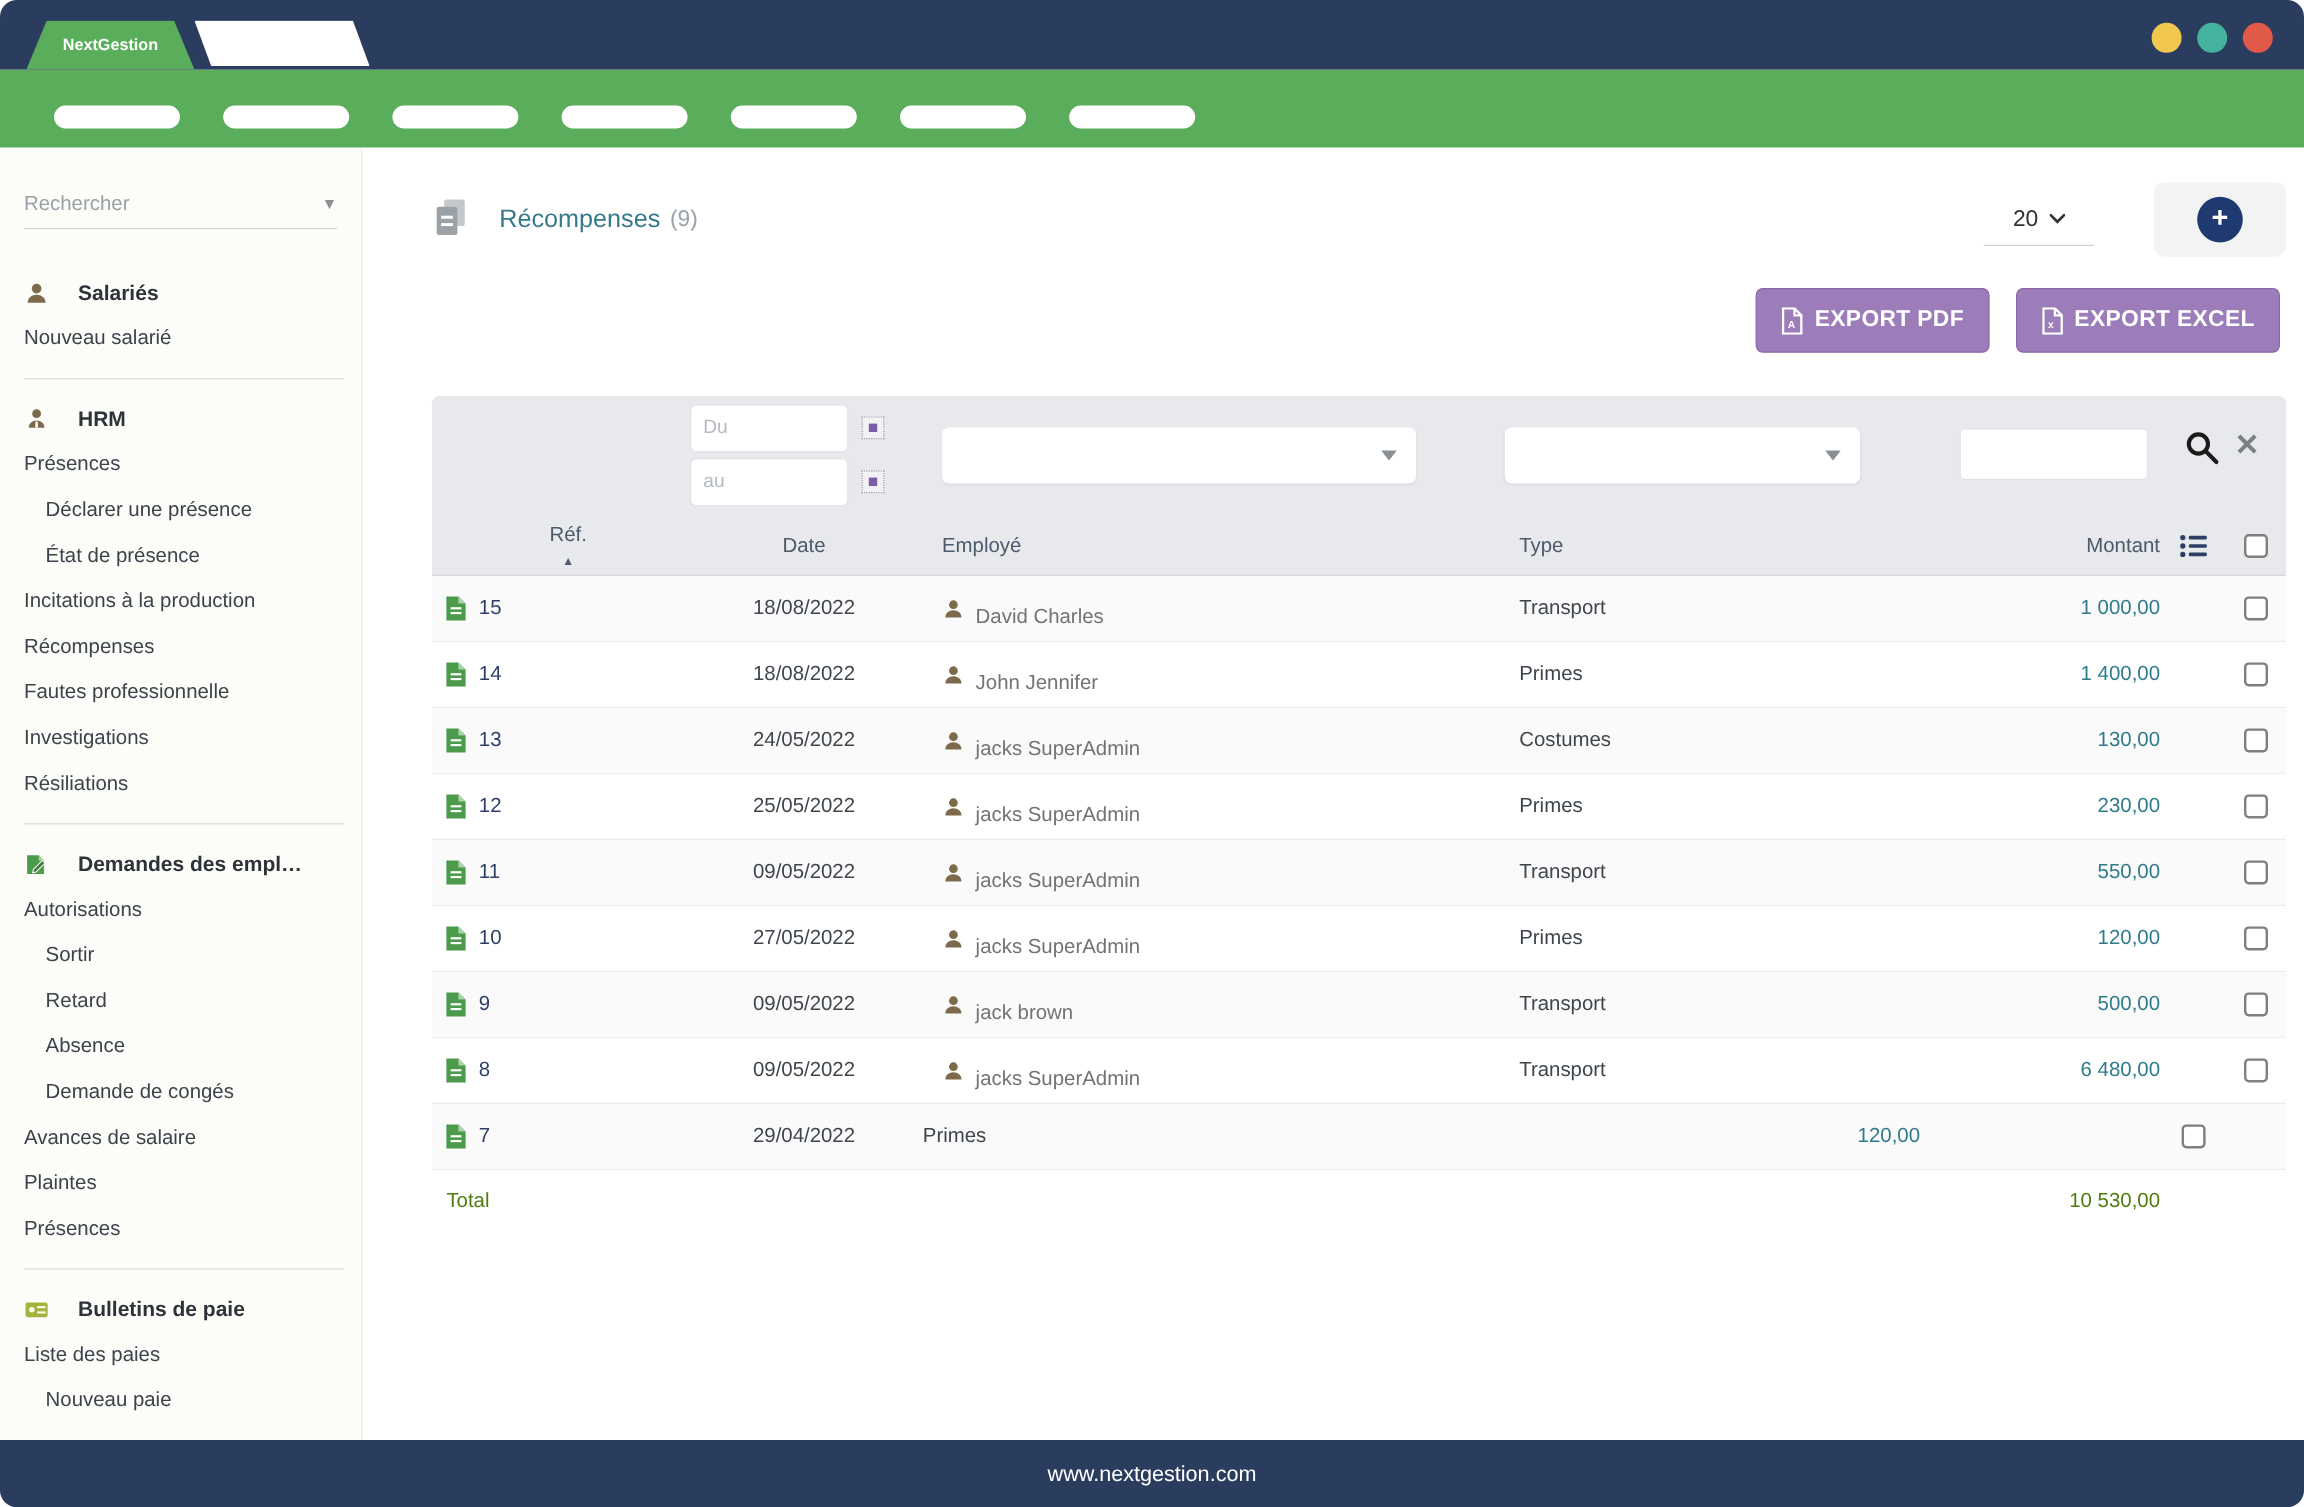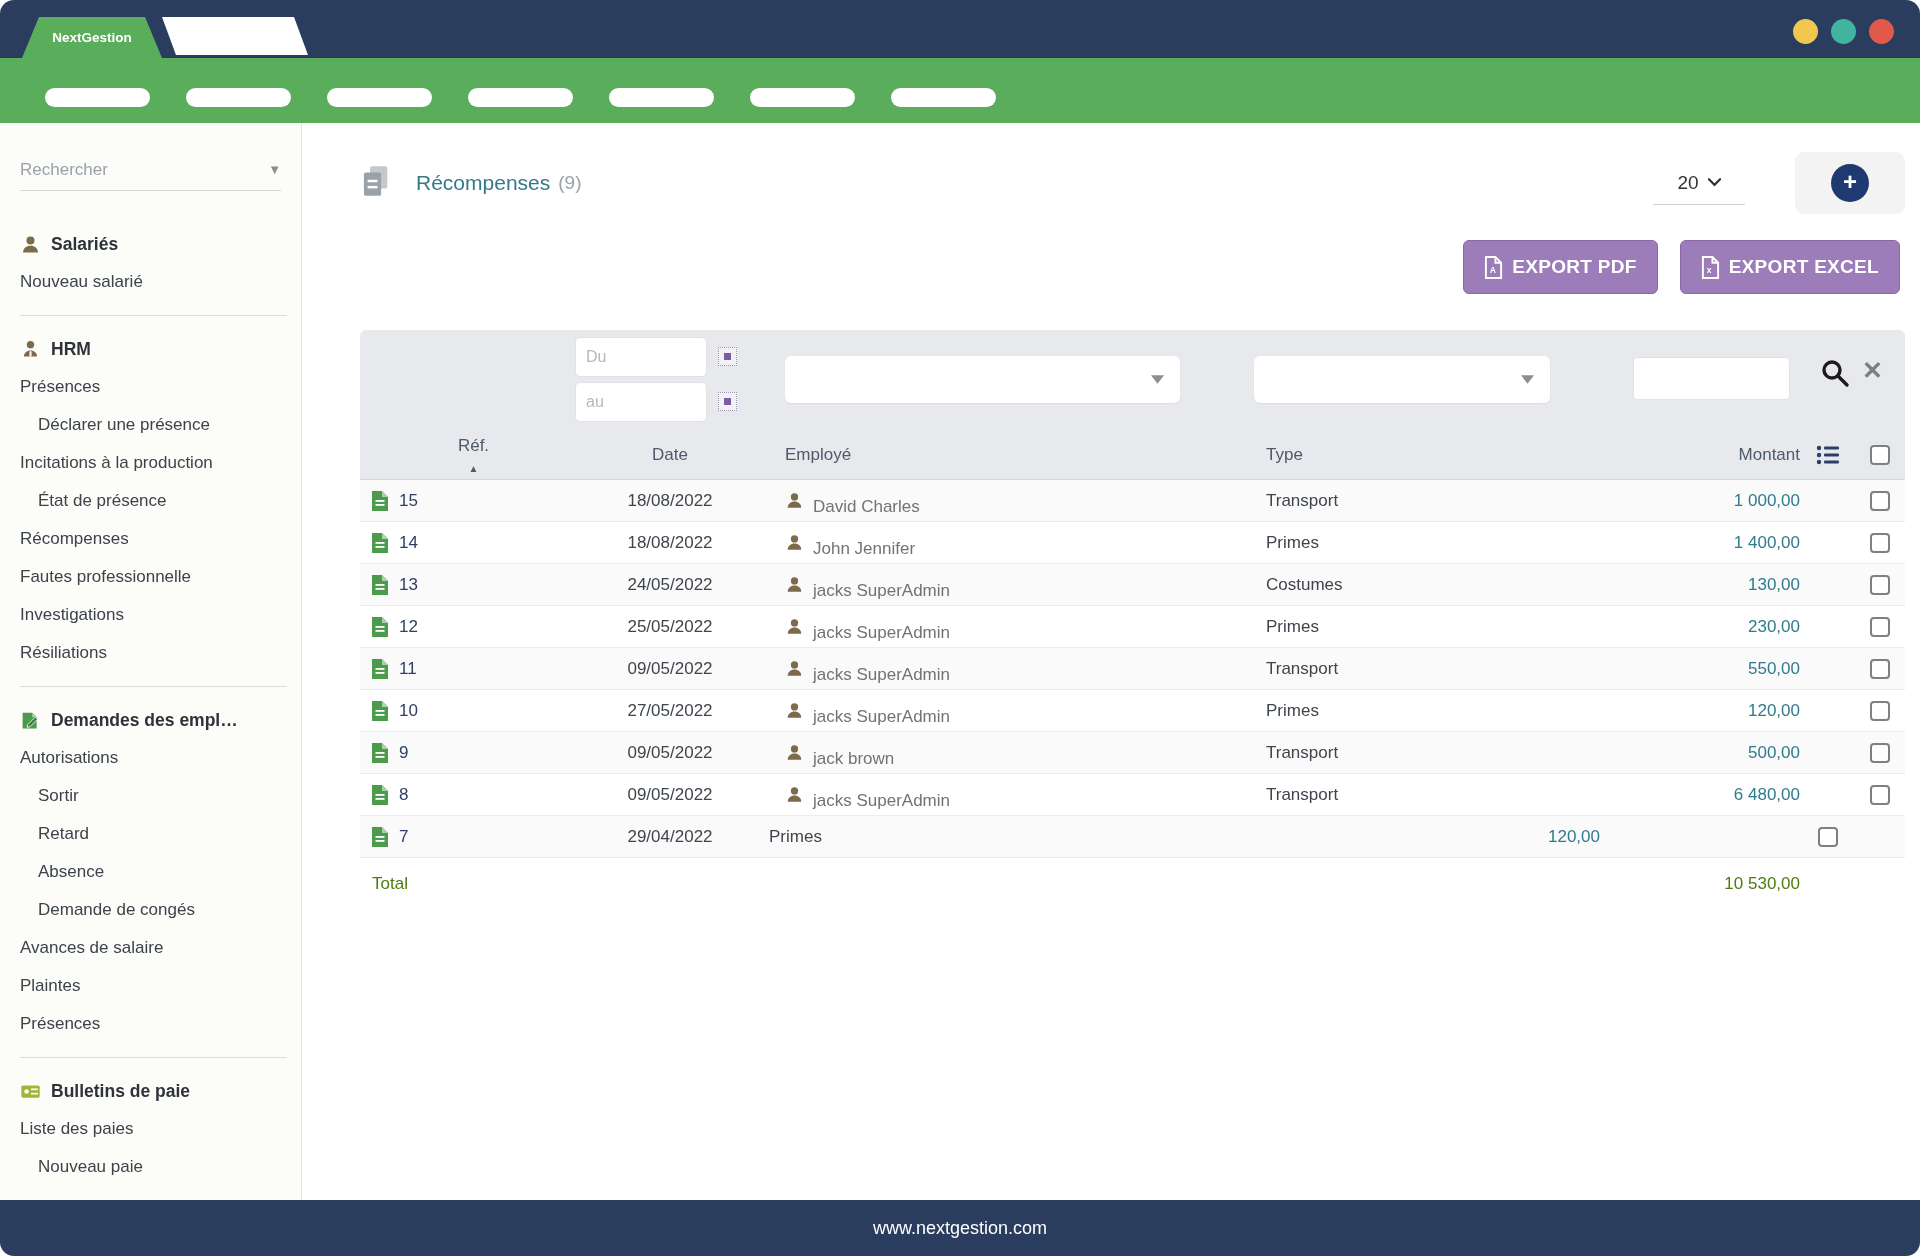--- a/index.html
+++ b/index.html
@@ -24,21 +24,21 @@
   .body-row { flex:1 1 auto; display:flex; overflow:hidden; }
 
   
   .sidebar { flex:0 0 302px; background:#fcfcf9; border-right:1px solid #e4e4e2; padding:26px 0 0 0; overflow:hidden; }
   .search-row { margin:0 20px; height:42px; border-bottom:1px solid #d6d6d4; display:flex; align-items:center; }
   .search-row input { flex:1; border:none; outline:none; background:transparent; font-size:17px; color:#444;
     font-family:"Liberation Sans", sans-serif; }
   .search-row input::placeholder { color:#9aa1a8; }
   .search-caret { color:#8a8f94; font-size:13px; }
   .side-menu { margin-top:34px; padding:0 14px 0 20px; }
-  .s-head { height:38px; display:flex; align-items:center; gap:10px; font-size:17.5px; font-weight:bold; color:#2e3339; cursor:pointer; }
+  .s-head { height:38px; display:flex; align-items:center; gap:24px; font-size:17.5px; font-weight:bold; color:#2e3339; cursor:pointer; }
   .s-head svg { width:21px; height:21px; }
   .s-item { height:38px; display:flex; align-items:center; font-size:17px; color:#3c434b; cursor:pointer; }
   .s-sub { padding-left:18px; }
   .s-div { border:none; border-top:1px solid #dcdcda; margin:14px 0; }
 
   
   .content { flex:1 1 auto; background:#fff; overflow:hidden; }
   .page-head { margin:27px 15px 0 58px; height:66px; display:flex; align-items:center; }
   .page-title-icon svg { width:30px; height:32px; }
   .page-title { margin-left:26px; font-size:21px; color:#36798b; cursor:pointer; }
@@ -79,21 +79,21 @@
   .grid { display:grid; grid-template-columns:215px 190px 497px 338px 200px 55px 50px; align-items:center; }
   .thead { height:50px; background:#e7e9ec; border-bottom:1px solid #d5d7da; font-size:17px; color:#4d5a6b; }
   .h-ref { padding-left:12px; display:flex; align-items:center; gap:7px; cursor:pointer;flex-direction:column; }
   .sort-arrow { font-size:10px; color:#4d5a6b; }
   .h-date { text-align:center; } .h-emp { padding-left:20px; } .h-type { padding-left:4px; }
   .h-amount { text-align:right; }
   .h-list { display:flex; justify-content:center; cursor:pointer; } .h-list svg { width:24px; height:22px; }
   .h-check { display:flex; justify-content:center; }
   .cbx { width:20px; height:20px; border:2px solid #7f7f7f; border-radius:4px; background:#fff; cursor:pointer; }
 
-  .trow { height:42px; border-bottom:1px solid #ececec; font-size:17px; background:#fff; }
+  .trow { height:55px; border-bottom:1px solid #ececec; font-size:17px; background:#fff; }
   .trow:nth-child(odd) { background:#fafafa; }
   .c-ref { padding-left:10px; display:flex; align-items:center; gap:9px; }
   .c-ref svg { width:20px; height:22px; }
   .c-ref a { color:#2d3f66; text-decoration:none; cursor:pointer; }
   .c-date { text-align:center; color:#3f454c; }
   .c-emp { padding-left:20px; display:flex; align-items:center; gap:9px; }
   .c-emp svg { width:19px; height:19px; }
   .c-emp a { color:#737373; text-decoration:none; cursor:pointer;margin-top:13px; }
   .c-type { padding-left:4px; color:#3f454c; }
   .c-amount { text-align:right; color:#2e7b8c; }
@@ -164,25 +164,25 @@
               </svg>
             </span>
             <span>HRM</span>
           </div>
           <div class="s-item">
             <span>Présences</span>
           </div>
           <div class="s-item s-sub">
             <span>Déclarer une présence</span>
           </div>
-          <div class="s-item">
-            <span>Incitations à la production</span>
-          </div>
           <div class="s-item s-sub">
             <span>État de présence</span>
+          </div>
+          <div class="s-item">
+            <span>Incitations à la production</span>
           </div>
           <div class="s-item">
             <span>Récompenses</span>
           </div>
           <div class="s-item">
             <span>Fautes professionnelle</span>
           </div>
           <div class="s-item">
             <span>Investigations</span>
           </div>

